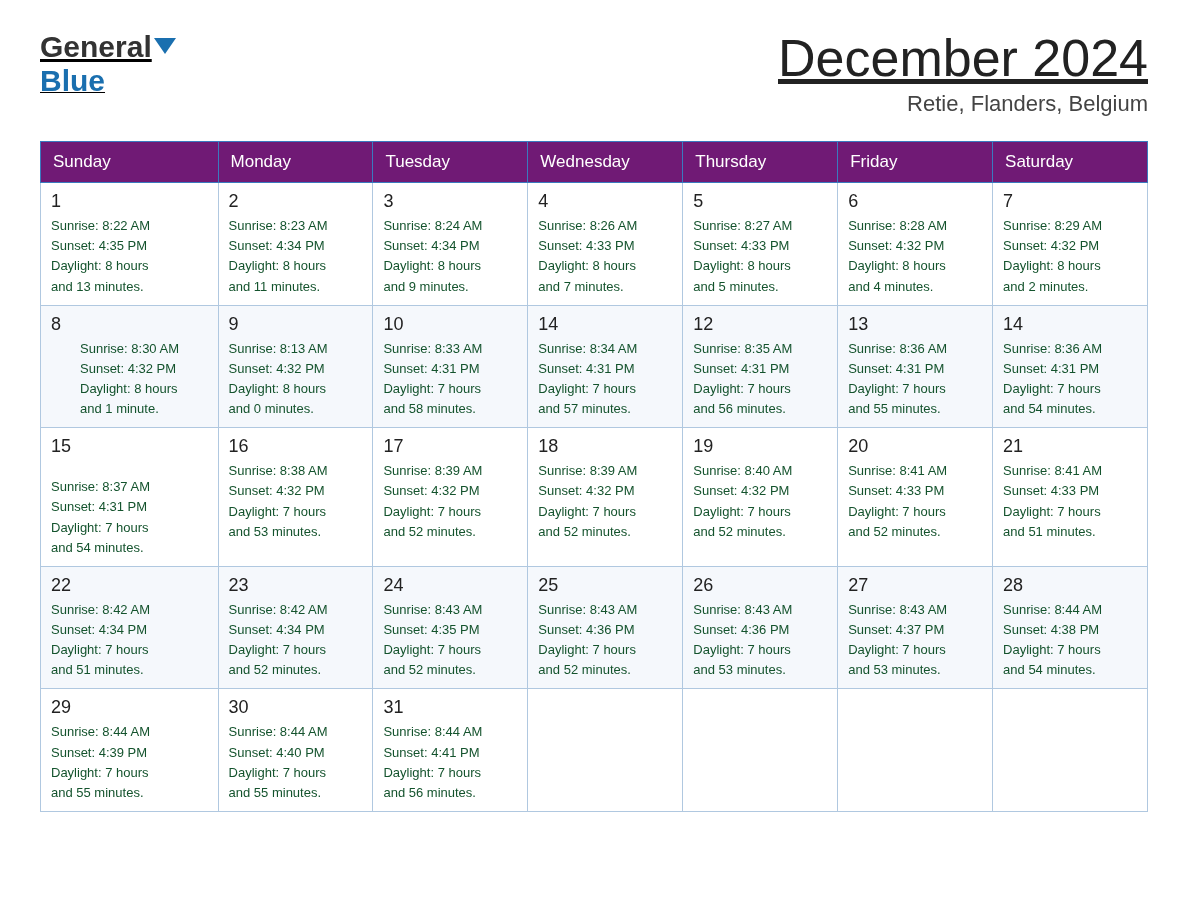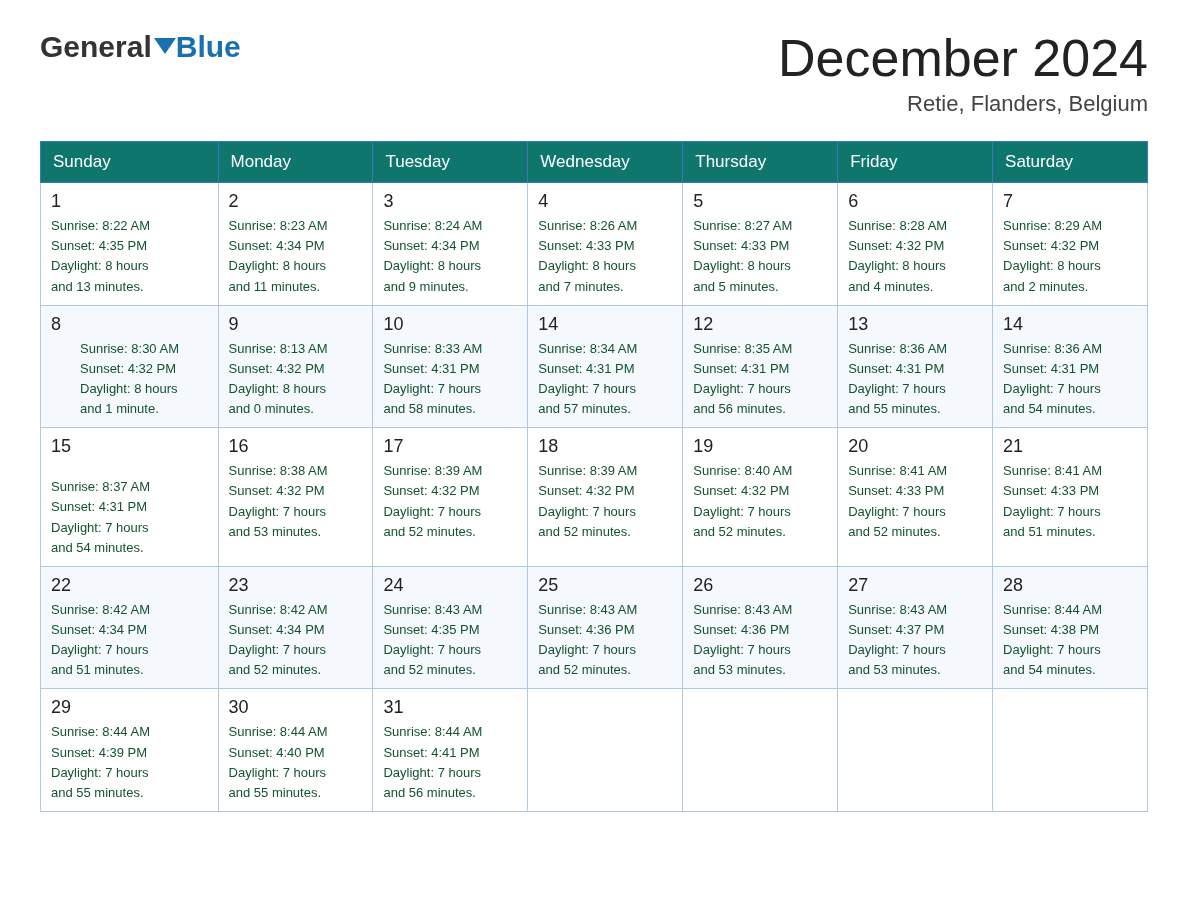--- a/index.html
+++ b/index.html
@@ -11,48 +11,50 @@
       min-height: 918px;
     }
     .header-row {
       display: flex;
       justify-content: space-between;
       align-items: flex-start;
       margin-bottom: 24px;
     }
     .logo {
       display: flex;
-      flex-direction: row;
+      flex-direction: column;
       align-items: flex-start;
+      text-decoration: underline;
     }
     .logo-line1 {
       display: flex;
       align-items: center;
     }
     .title-block {
       text-align: right;
     }
     .month-title {
       font-size: 52px;
       font-weight: normal;
       color: #222;
       line-height: 1.1;
+      text-decoration: underline;
     }
     .location-title {
       font-size: 22px;
       color: #444;
       margin-top: 4px;
     }
     .calendar-table {
       width: 100%;
       border-collapse: collapse;
       border: 1px solid #3a7abf;
     }
     .calendar-table th {
-      background-color: #0f766e;
+      background-color: #701a75;
       color: #ffffff;
       font-size: 17px;
       font-weight: normal;
       padding: 10px 12px;
       text-align: left;
       border: 1px solid #3a7abf;
     }
     .calendar-table td {
       vertical-align: top;
       padding: 8px 10px;

